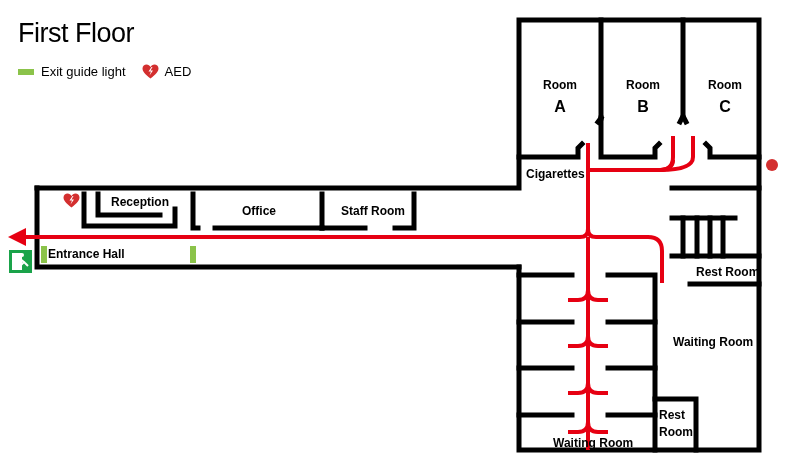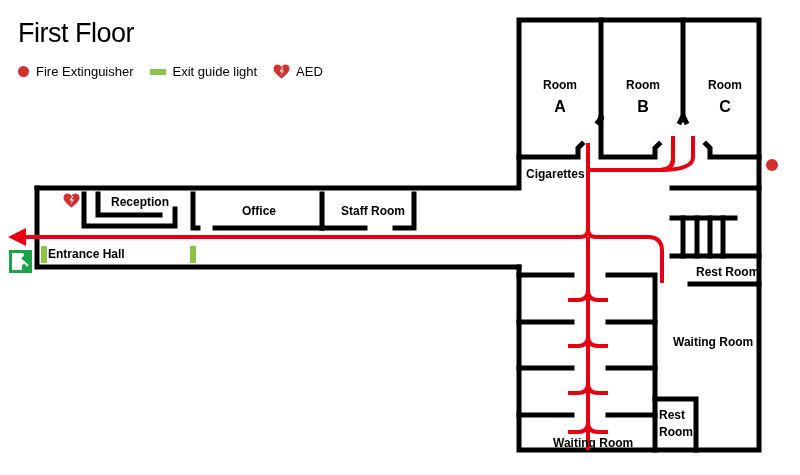--- a/index.html
+++ b/index.html
@@ -13,24 +13,20 @@
   svg.plan { position:absolute; left:0; top:0; }
   .lbl { font-family:"Liberation Sans", sans-serif; font-size:12px; font-weight:bold; fill:#000; }
   .lbl-big { font-family:"Liberation Sans", sans-serif; font-size:16px; font-weight:bold; fill:#000; }
 </style>
 </head>
 <body>
 
 <div class="title">First Floor</div>
 
 <div class="legend">
-  <div class="legend-item">
-    <span class="dot"></span>
-    <span>Fire Extinguisher</span>
-  </div>
   <div class="legend-item">
     <span class="bar"></span>
     <span>Exit guide light</span>
   </div>
   <div class="legend-item">
     <svg class="heart" width="17" height="15" viewBox="0 0 17 15">
       <path d="M8.5 14.5 C3 10 0.5 7.5 0.5 4.5 C0.5 2 2.5 0.5 4.5 0.5 C6.3 0.5 7.7 1.5 8.5 3 C9.3 1.5 10.7 0.5 12.5 0.5 C14.5 0.5 16.5 2 16.5 4.5 C16.5 7.5 14 10 8.5 14.5 Z" fill="#d32f2f"></path>
       <path d="M9.5 3 L6.5 7.5 L9 7.5 L7.5 11.5 L11 6.5 L8.5 6.5 L10.5 3 Z" fill="#fff"></path>
     </svg>
     <span>AED</span>

